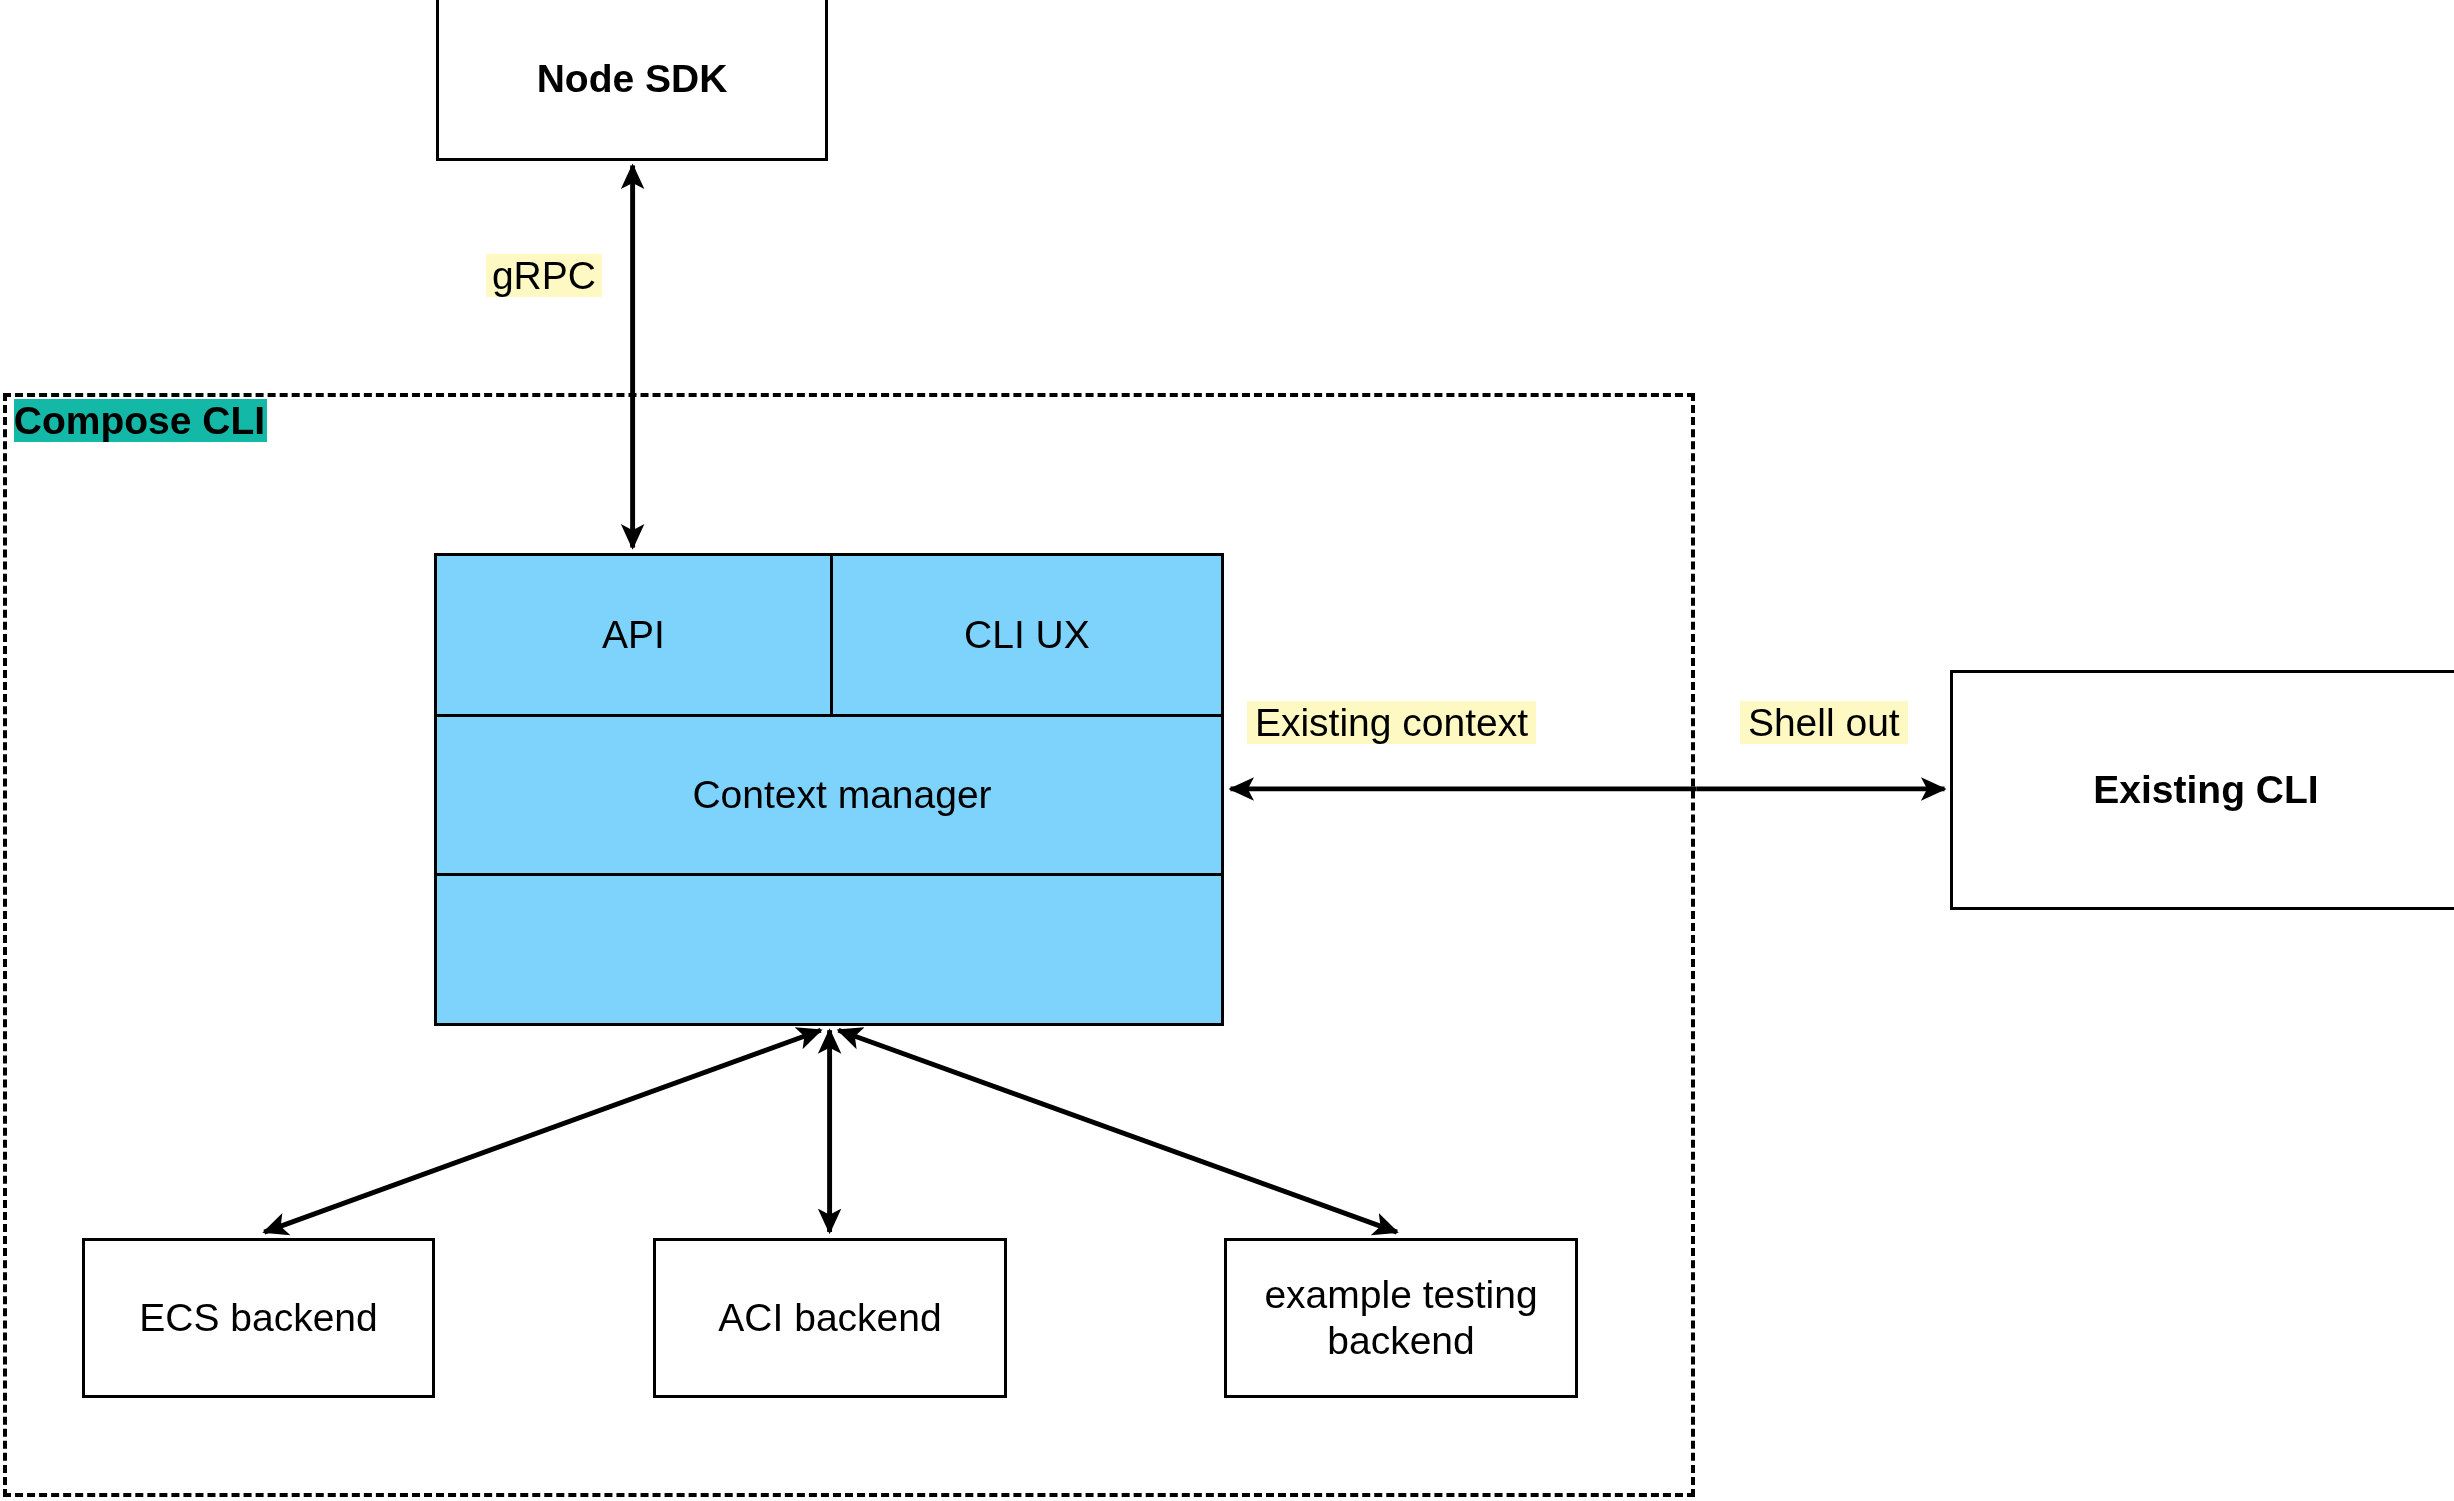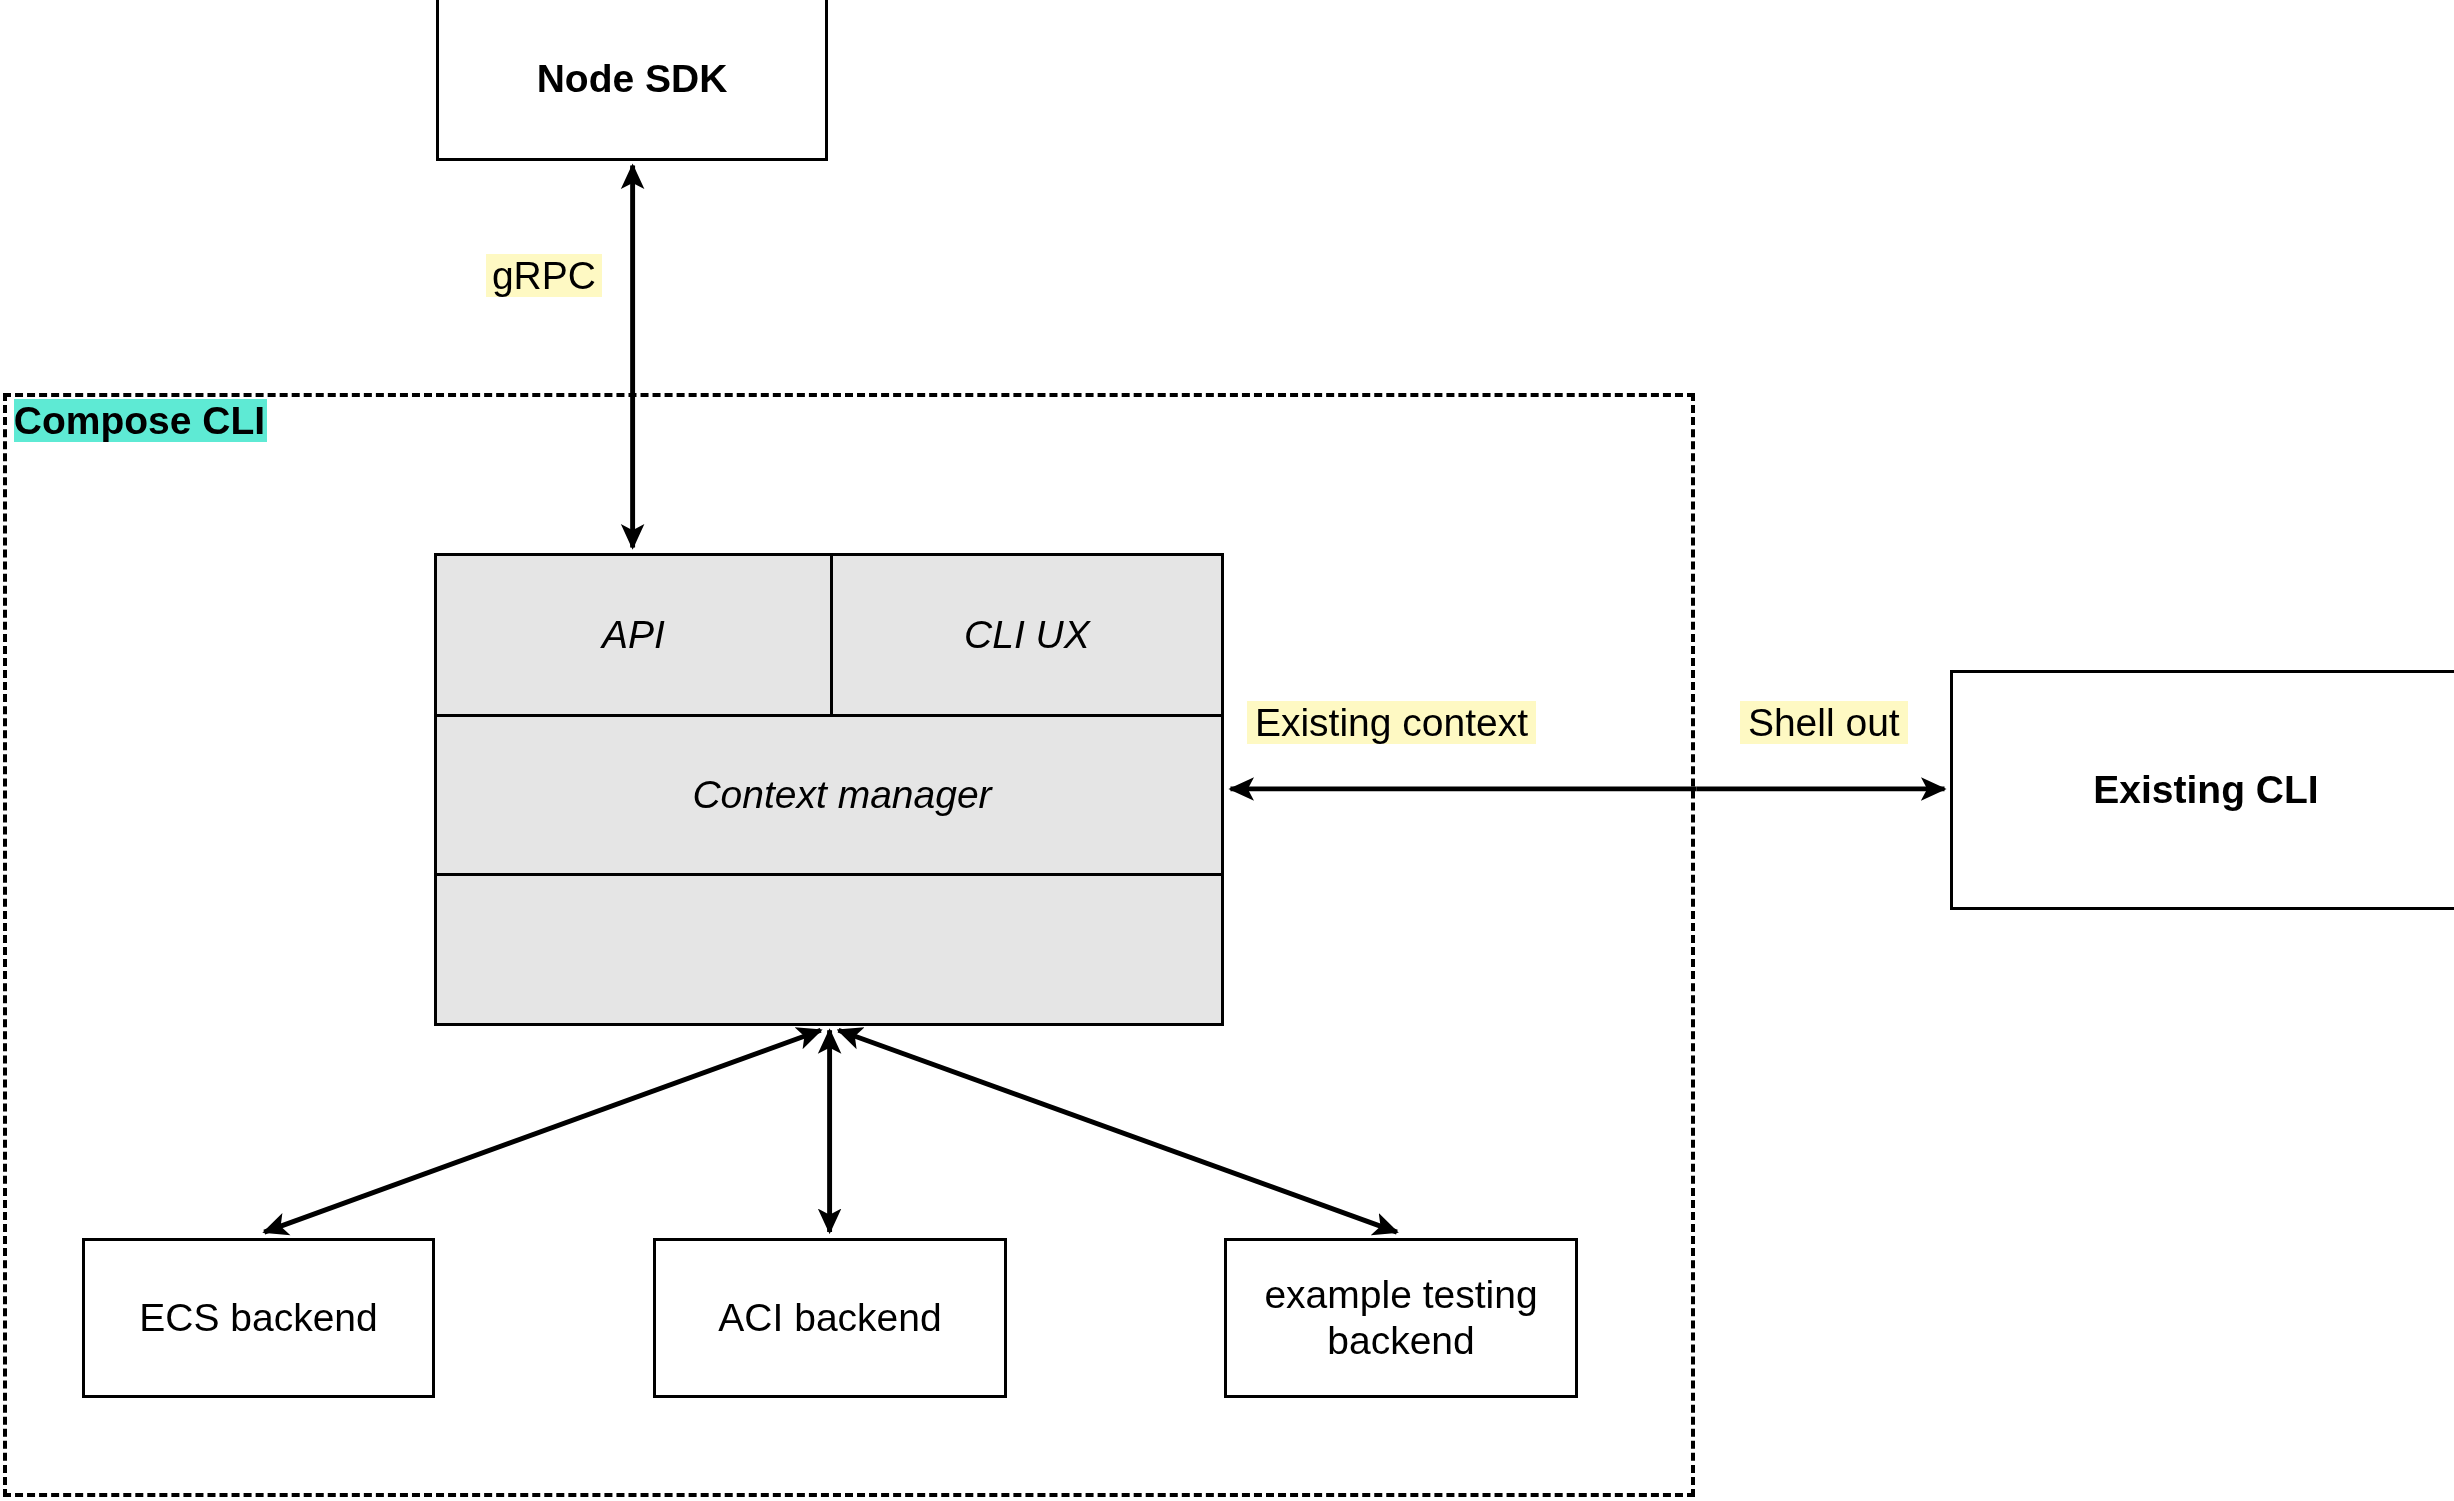--- a/index.html
+++ b/index.html
@@ -39,25 +39,24 @@
 
   
   #cli-stack {
     position: absolute;
     left: 434px;
     top: 553px;
     width: 790px;
     height: 473px;
     box-sizing: border-box;
     border: 3.9px solid #000000;
-    background: #e5e5e5;
+    background: #7dd3fc;
     z-index: 3;
     display: flex;
     flex-direction: column;
-    font-style: italic;
   }
   .stack-row {
     display: flex;
     box-sizing: border-box;
     width: 100%;
   }
   #stack-row-top {
     height: 161px;
     border-bottom: 3.9px solid #000000;
   }
@@ -124,21 +123,21 @@
     z-index: 1;
   }
   #compose-cli-label {
     position: absolute;
     left: 13.8px;
     top: 399px;
     font-size: 39px;
     font-weight: bold;
     line-height: 1;
     z-index: 4;
-    background: #5eead4;
+    background: #14b8a6;
     padding: 2px 2px 2px 0;
   }
 
   
   .edge-label {
     position: absolute;
     font-size: 39px;
     line-height: 1;
     z-index: 5;
     background: #fef9c3;

